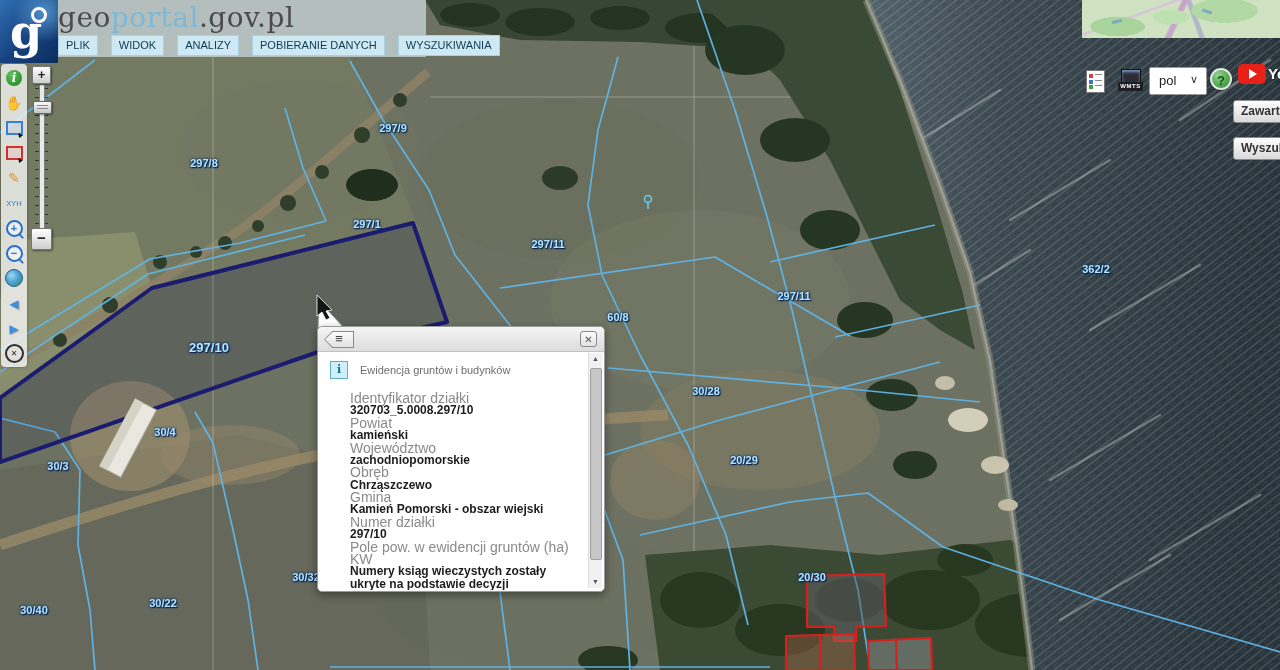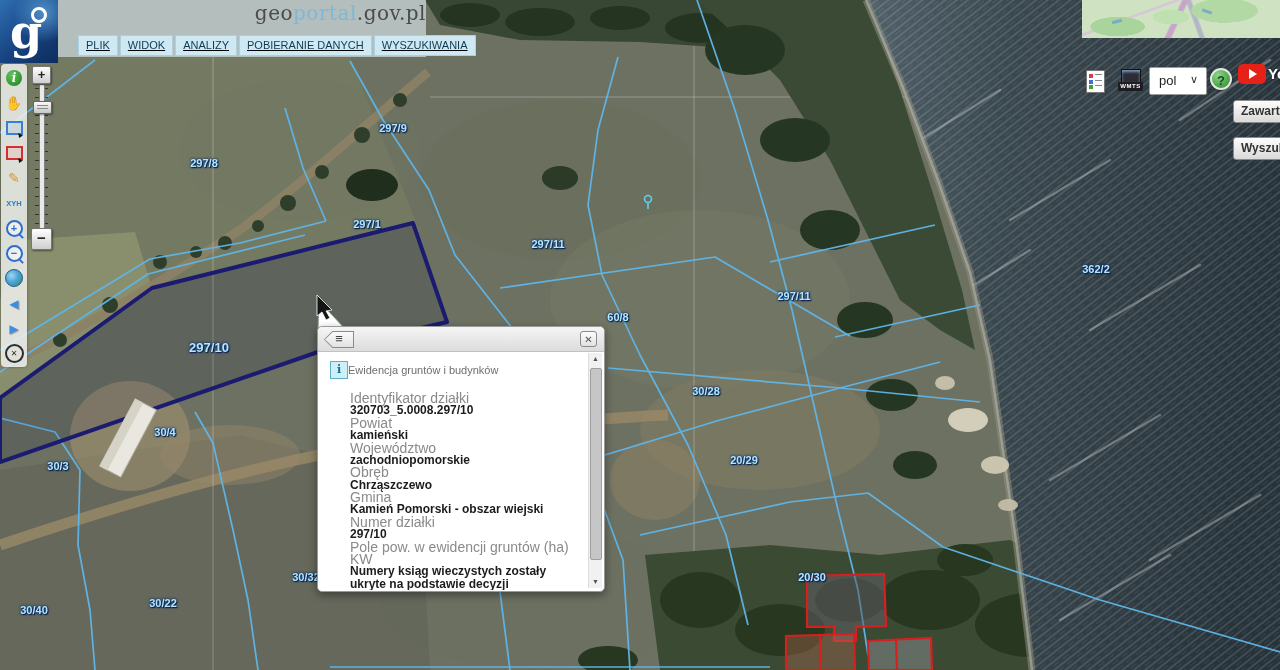--- a/index.html
+++ b/index.html
@@ -15,45 +15,45 @@
 
   
   #logo{position:absolute;left:0;top:0;width:58px;height:63px;z-index:6;
     background:radial-gradient(circle at 75% 20%, #4e8ec7 0%, rgba(78,142,199,0) 45%),
                linear-gradient(135deg,#2f6fb2 0%,#16417e 55%,#0d2d5e 100%);}
   #logo .g{position:absolute;left:10px;top:2px;color:#fff;font-family:"DejaVu Serif",serif;
     font-size:46px;font-weight:bold;line-height:60px;}
   #logo .ring{position:absolute;left:31px;top:7px;width:10px;height:10px;border:3px solid #fff;border-radius:50%;}
   #titlebar{position:absolute;left:58px;top:0;width:368px;height:57px;z-index:5;
     background:rgba(225,238,246,0.62);}
-  #site-title{position:absolute;left:0;right:0;top:1px;text-align:right;
-    font-family:"DejaVu Serif","Liberation Serif",serif;font-size:20px;letter-spacing:.5px;border-radius:16px;}
+  #site-title{position:absolute;left:0;right:0;top:1px;text-align:left;
+    font-family:"DejaVu Serif","Liberation Serif",serif;font-size:28px;letter-spacing:.5px;border-radius:16px;}
   #site-title .t1,#site-title .t3{color:#4b4b4b;}
   #site-title .t2{color:#7cb9d9;}
-  #menu{position:absolute;left:20px;top:35px;display:flex;gap:2px;text-decoration:underline;}
+  #menu{position:absolute;left:0;top:35px;display:flex;gap:13px;}
   .menu-btn{background:#cfe9f4;border:1px solid #a8d2e4;color:#0e3a52;
     font-size:11px;padding:3px 7px;line-height:13px;white-space:nowrap;cursor:pointer;}
 
   
   #toolbar{position:absolute;left:1px;top:64px;width:26px;padding:3px 0;z-index:5;
     background:rgba(250,250,250,0.78);border-radius:4px;box-shadow:0 0 3px rgba(0,0,0,.35);
     display:flex;flex-direction:column;gap:3px;align-items:center;}
   .tb{width:22px;height:22px;display:flex;align-items:center;justify-content:center;
     position:relative;cursor:pointer;}
   .tb .circle-green{width:16px;height:16px;border-radius:50%;color:#fff;
     background:radial-gradient(circle at 35% 30%,#63c25e,#2f8f2e 75%);
     font-family:"DejaVu Serif",serif;font-weight:bold;font-style:italic;font-size:12px;
     display:flex;align-items:center;justify-content:center;}
   .tb.hand{font-size:14px;color:#d9a85a;}
   .tb .selrect{width:13px;height:10px;border:2px solid #3a7fd0;background:rgba(160,200,240,.25);}
   .tb.red .selrect{border-color:#d03030;background:rgba(240,170,160,.25);}
   .tb .cursor{position:absolute;right:1px;bottom:0;font-size:8px;color:#111;
     transform:rotate(-35deg);line-height:8px;}
   .tb.pencil{font-size:14px;color:#e0922f;}
-  .tb.xyh{font-size:7.5px;font-weight:bold;color:#2a7fd0;letter-spacing:0;}
+  .tb.xyh{font-size:7.5px;font-weight:normal;color:#2a7fd0;letter-spacing:0;}
   .tb .mag{width:13px;height:13px;border:2px solid #2a6fd0;border-radius:50%;
     color:#2a6fd0;font-size:11px;font-weight:bold;display:flex;align-items:center;
     justify-content:center;line-height:11px;background:rgba(255,255,255,.5);}
   .tb .mag::after{content:"";position:absolute;width:6px;height:2px;background:#2a6fd0;
     right:1px;bottom:2px;transform:rotate(45deg);}
   .tb .globe{width:16px;height:16px;border-radius:50%;border:1px solid #1e5e8e;
     background:radial-gradient(circle at 35% 35%,#9fd6f0 0%,#4da3d8 45%,#2f8f49 100%);}
   .tb.nav{font-size:15px;color:#3a8fe0;text-shadow:1px 1px 1px rgba(0,0,0,.3);}
   .tb .xcirc{width:15px;height:15px;border-radius:50%;border:2px solid #2d2d2d;color:#2d2d2d;
     font-size:8px;font-weight:bold;display:flex;align-items:center;justify-content:center;}
@@ -135,21 +135,21 @@
     color:#444;font-size:13px;font-weight:bold;text-align:center;line-height:14px;}
   #popup-close{position:absolute;right:7px;top:4px;width:17px;height:16px;
     background:linear-gradient(#fcfcfc,#e2e2e2);border:1px solid #8a8a8a;border-radius:3px;
     color:#555;font-size:10px;text-align:center;line-height:15px;cursor:pointer;box-sizing:border-box;}
   #popup-body{position:absolute;left:0;top:25px;right:16px;bottom:1px;overflow:hidden;
     padding:9px 0 0 12px;}
   #popup-title-row{display:flex;align-items:center;margin-bottom:13px;}
   #info-ico{width:16px;height:16px;background:#cdeff7;border:1px solid #62aec6;
     color:#146e94;font-family:"DejaVu Serif",serif;font-weight:bold;font-size:11px;
     text-align:center;line-height:15px;flex:0 0 auto;}
-  #popup-title{margin-left:0;font-size:11px;color:#6e6e6e;}
+  #popup-title{margin-left:12px;font-size:11px;color:#6e6e6e;}
   #fields{margin-left:20px;}
   .f-label{color:#8a8a8a;font-size:14px;line-height:12.2px;}
   .f-value{color:#1c1c1c;font-weight:bold;font-size:12px;line-height:12.6px;}
   .f-value.note{line-height:13px;max-width:220px;}
   #pscroll{position:absolute;right:2px;top:26px;bottom:3px;width:13px;
     background:#f1f1f1;border-left:1px solid #ddd;}
   #pscroll .up,#pscroll .dn{position:absolute;left:0;width:13px;height:12px;color:#555;
     font-size:7px;text-align:center;line-height:12px;cursor:pointer;}
   #pscroll .up{top:0;} #pscroll .dn{bottom:0;}
   #pscroll .thumb{position:absolute;left:1px;top:15px;width:10px;height:190px;

